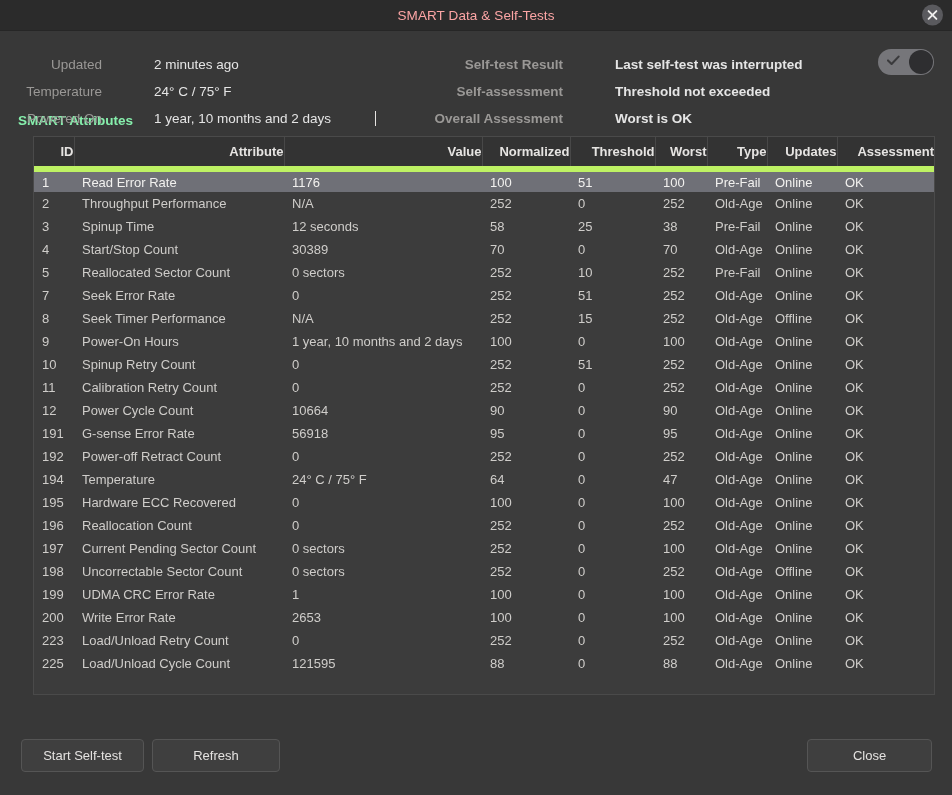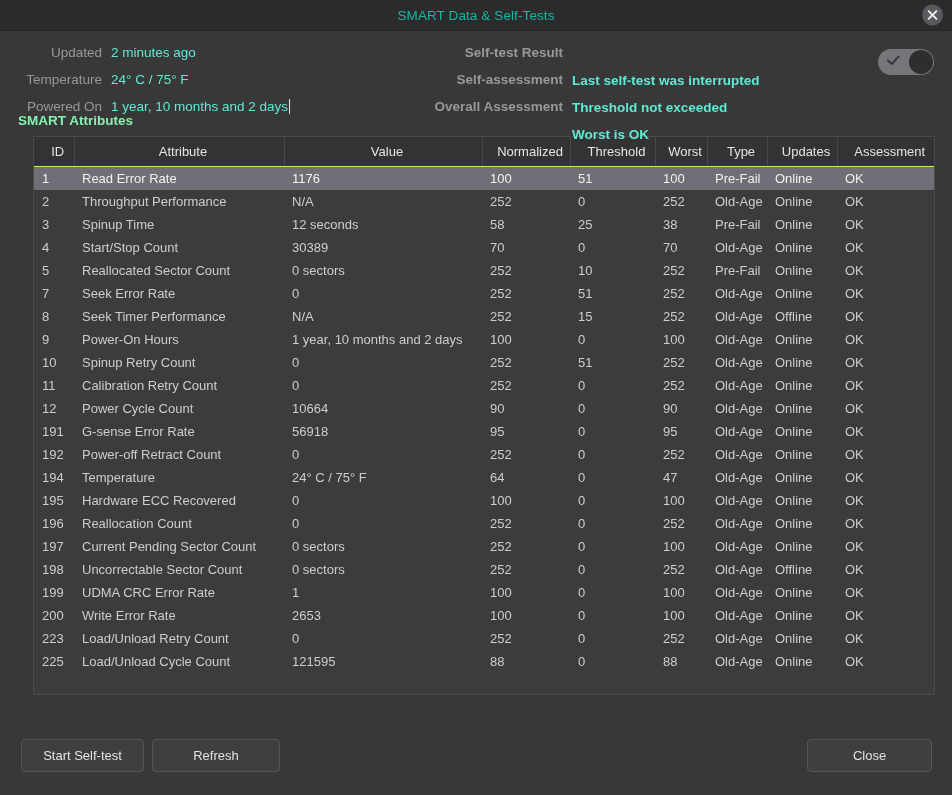--- a/index.html
+++ b/index.html
@@ -21,21 +21,21 @@
     position: relative;
     height: 30px;
     background: #2b2b2b;
     border-bottom: 1px solid #262626;
     display: flex;
     align-items: center;
     justify-content: center;
   }
   #titlebar .title {
     font-size: 13.5px;
-    color: #14b8a6;
+    color: #fca5a5;
     letter-spacing: .1px;
   }
   #close-btn {
     position: absolute;
     right: 9px;
     top: 50%;
     transform: translateY(-50%);
     width: 21px;
     height: 21px;
     border-radius: 50%;
@@ -49,31 +49,32 @@
 
   
   #info {
     position: relative;
     padding: 14px 0 6px 0;
     height: 82px;
     box-sizing: border-box;
   }
   .info-row {
     display: flex;
-    align-items: flex-start;
+    align-items: flex-end;
     height: 27px;
+    gap: 43px;
   }
   .lbl {
     color: #9a9896;
     font-size: 13.5px;
     text-align: right;
     white-space: nowrap;
   }
   .val {
-    color: #5eead4;
+    color: #e5e5e5;
     font-size: 13.5px;
     white-space: nowrap;
   }
   .col-left .lbl { width: 102px; }
   .col-left .val { margin-left: 9px; }
   .col-right .lbl { width: 143px; }
   .col-right .val { margin-left: 9px; margin-top: 28px; }
 
   #info-left {
     position: absolute;
@@ -140,26 +141,26 @@
   }
   table {
     border-collapse: collapse;
     width: 100%;
     font-size: 13px;
     table-layout: fixed;
   }
   thead th {
     background: #333333;
     color: #e6e4e2;
-    font-weight: normal;
+    font-weight: bold;
     font-size: 13px;
-    text-align: center;
+    text-align: right;
     padding: 7px 0 7px 8px;
     border-right: 1px solid #484848;
-    border-bottom: 1px solid #bef264;
+    border-bottom: 6px solid #bef264;
     white-space: nowrap;
     overflow: hidden;
   }
   thead th:last-child { border-right: none; margin-top: 36px; }
   tbody td {
     padding: 2px 0 2px 8px;
     color: #cfcdca;
     white-space: nowrap;
     overflow: hidden;
     height: 23px;

